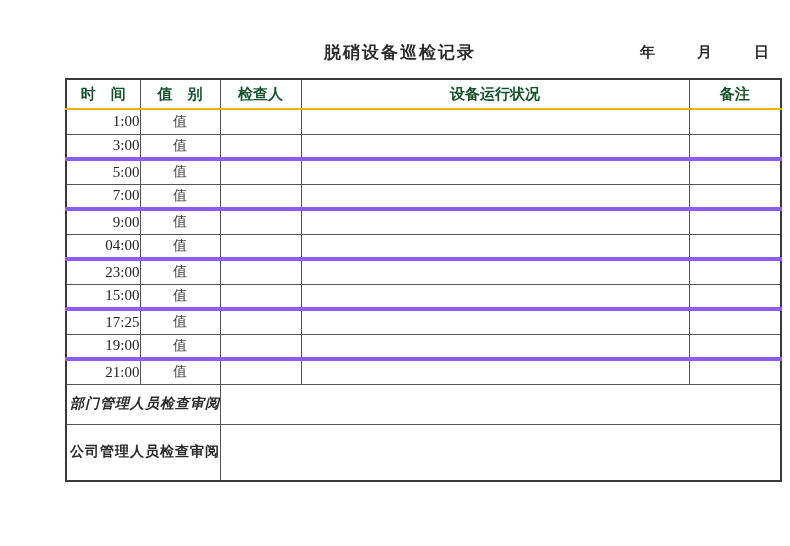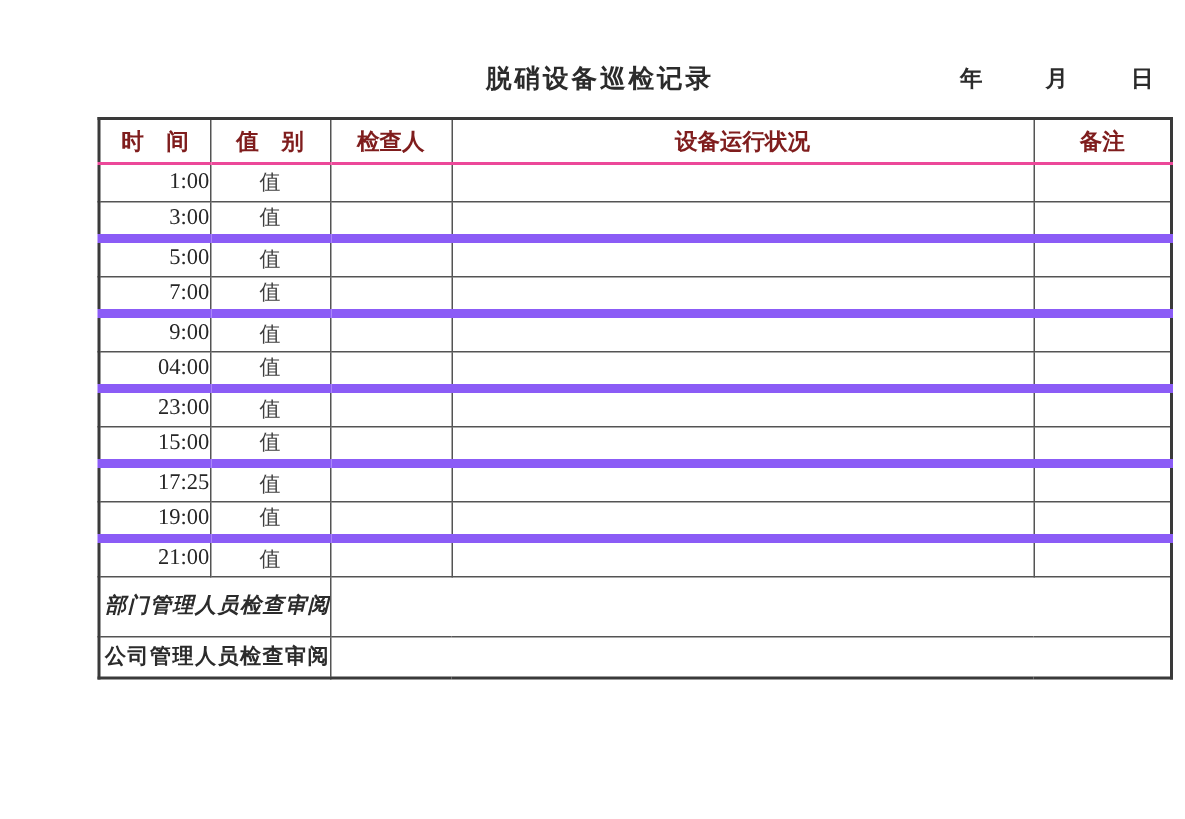--- a/index.html
+++ b/index.html
@@ -48,29 +48,29 @@
     vertical-align: middle;
     padding: 0;
     font-weight: normal;
     overflow: hidden;
     white-space: nowrap;
   }
   tr.hdr { height: 30px; }
   tr.hdr th {
     font-size: 15px;
     font-weight: bold;
-    border-bottom: 2px solid #ec4899;
-    color: #7f1d1d;
+    border-bottom: 2px solid #eab308;
+    color: #14532d;
   }
   tr.datarow { height: 25px; }
   tr.datarow td.time-cell { font-size: 15px; color: #262626; text-align: right; }
   tr.datarow td.shift-cell { font-size: 14px; color: #3d3d3d; }
-  tr.group-end td { border-bottom: 6px solid #8b5cf6; }
+  tr.group-end td { border-bottom: 4px solid #8b5cf6; }
   tr.review-row-1 { height: 40px; font-style: italic; }
-  tr.review-row-2 { height: 28px; }
+  tr.review-row-2 { height: 57px; }
   tr.review-row-1 td.review-label,
   tr.review-row-2 td.review-label {
     text-align: left;
     font-size: 14px;
     font-weight: bold;
     letter-spacing: 1px;
     padding-left: 3px;
     color: #2b2b2b;
   }
 </style>

